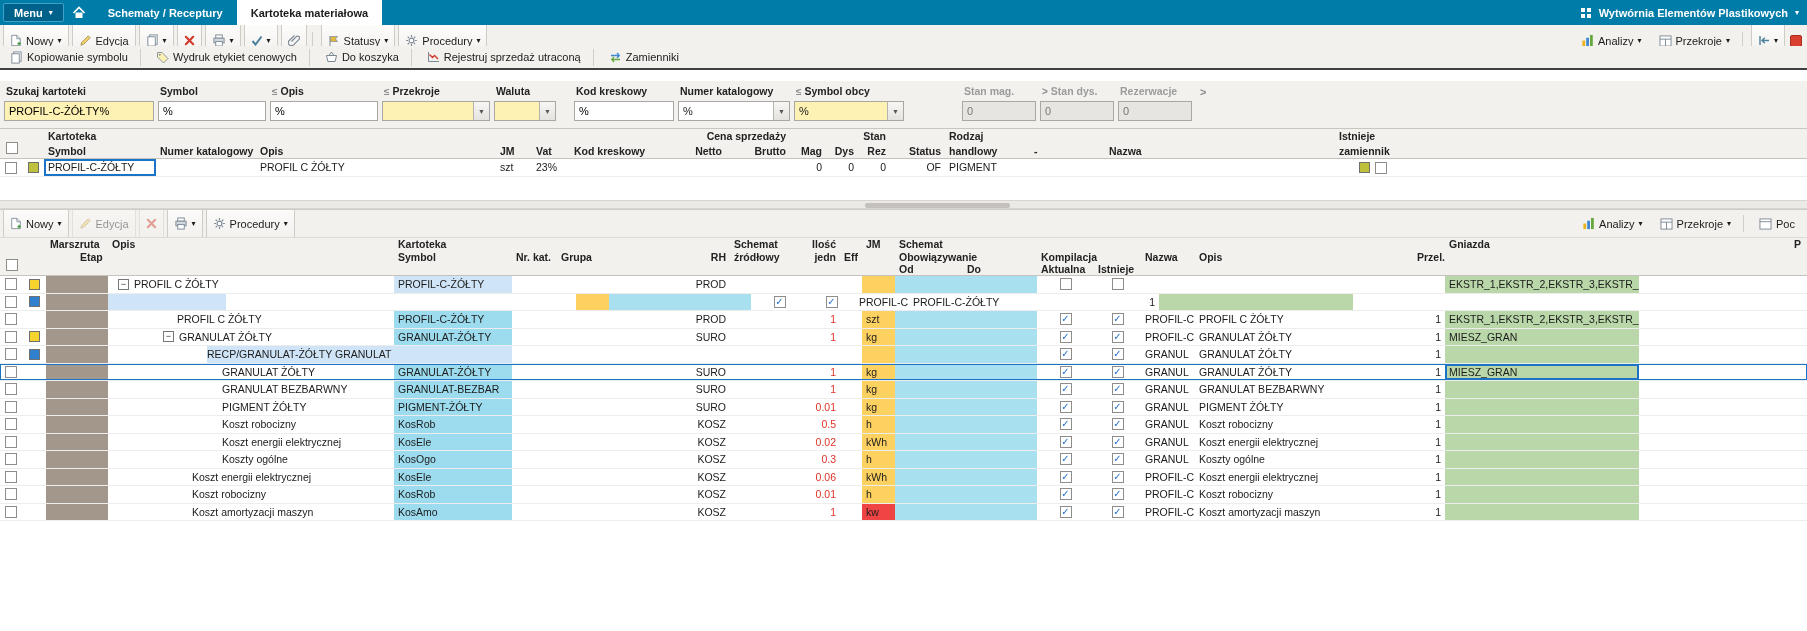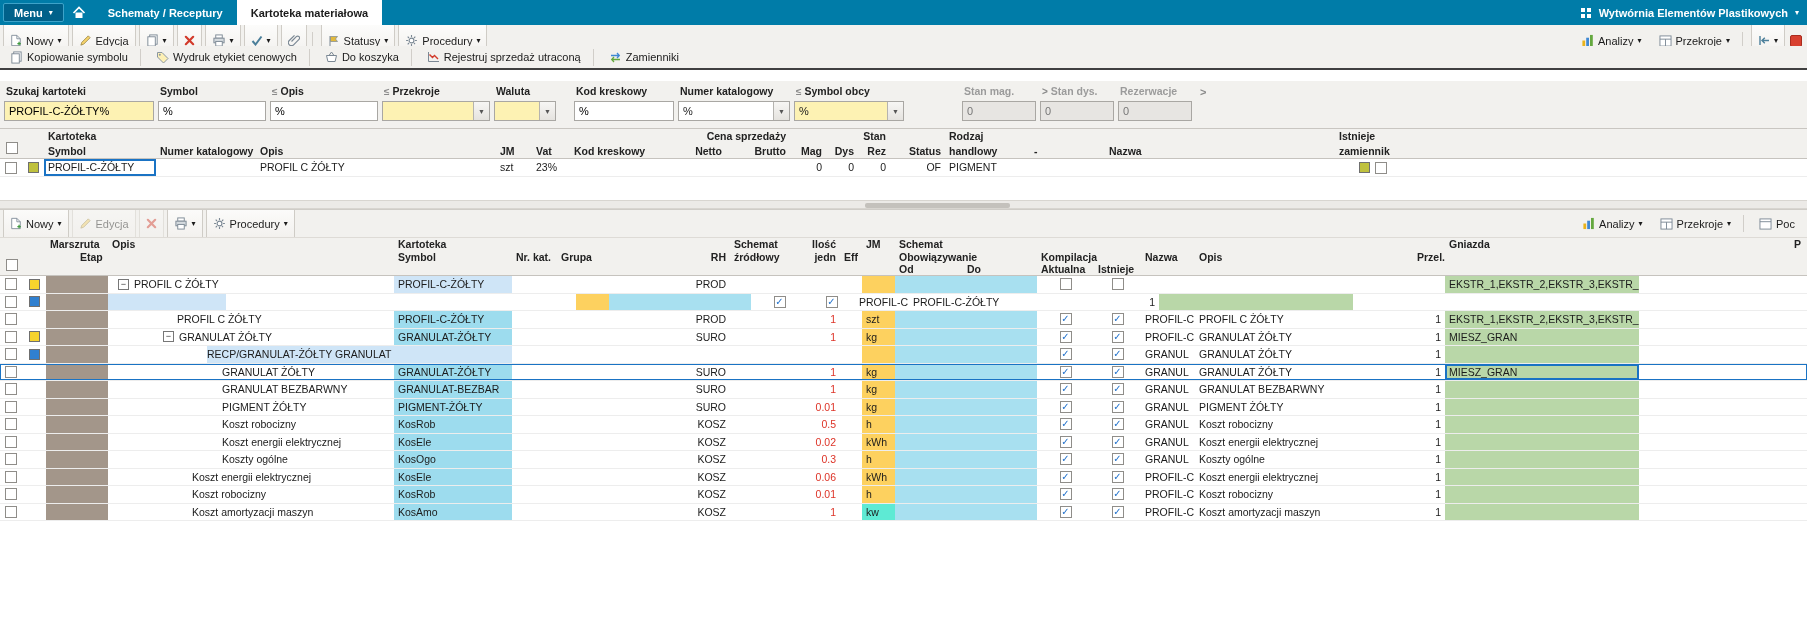--- a/index.html
+++ b/index.html
@@ -956,21 +956,21 @@
               <span>Koszt amortyzacji maszyn</span>
             </div>
           </div>
           <div class="gcell" style="width: 118px; background: rgb(157, 220, 238);">KosAmo</div>
           <div class="gcell" style="width: 45px;"></div>
           <div class="gcell" style="width: 95px;"></div>
           <div class="gcell r" style="width: 78px;">KOSZ</div>
           <div class="gcell" style="width: 64px;"></div>
           <div class="gcell r red" style="width: 46px;">1</div>
           <div class="gcell" style="width: 22px;"></div>
-          <div class="gcell" style="width: 33px; background: #5eead4;">kw</div>
+          <div class="gcell" style="width: 33px; background: #ef4444;">kw</div>
           <div class="gcell" style="width: 68px; background: rgb(168, 224, 240);"></div>
           <div class="gcell" style="width: 74px; background: rgb(168, 224, 240);"></div>
           <div class="gcell c" style="width: 57px;">
             <div class="cb on">✓</div>
           </div>
           <div class="gcell c" style="width: 47px;">
             <div class="cb on">✓</div>
           </div>
           <div class="gcell" style="width: 54px;">PROFIL-C</div>
           <div class="gcell" style="width: 218px;">Koszt amortyzacji maszyn</div>

